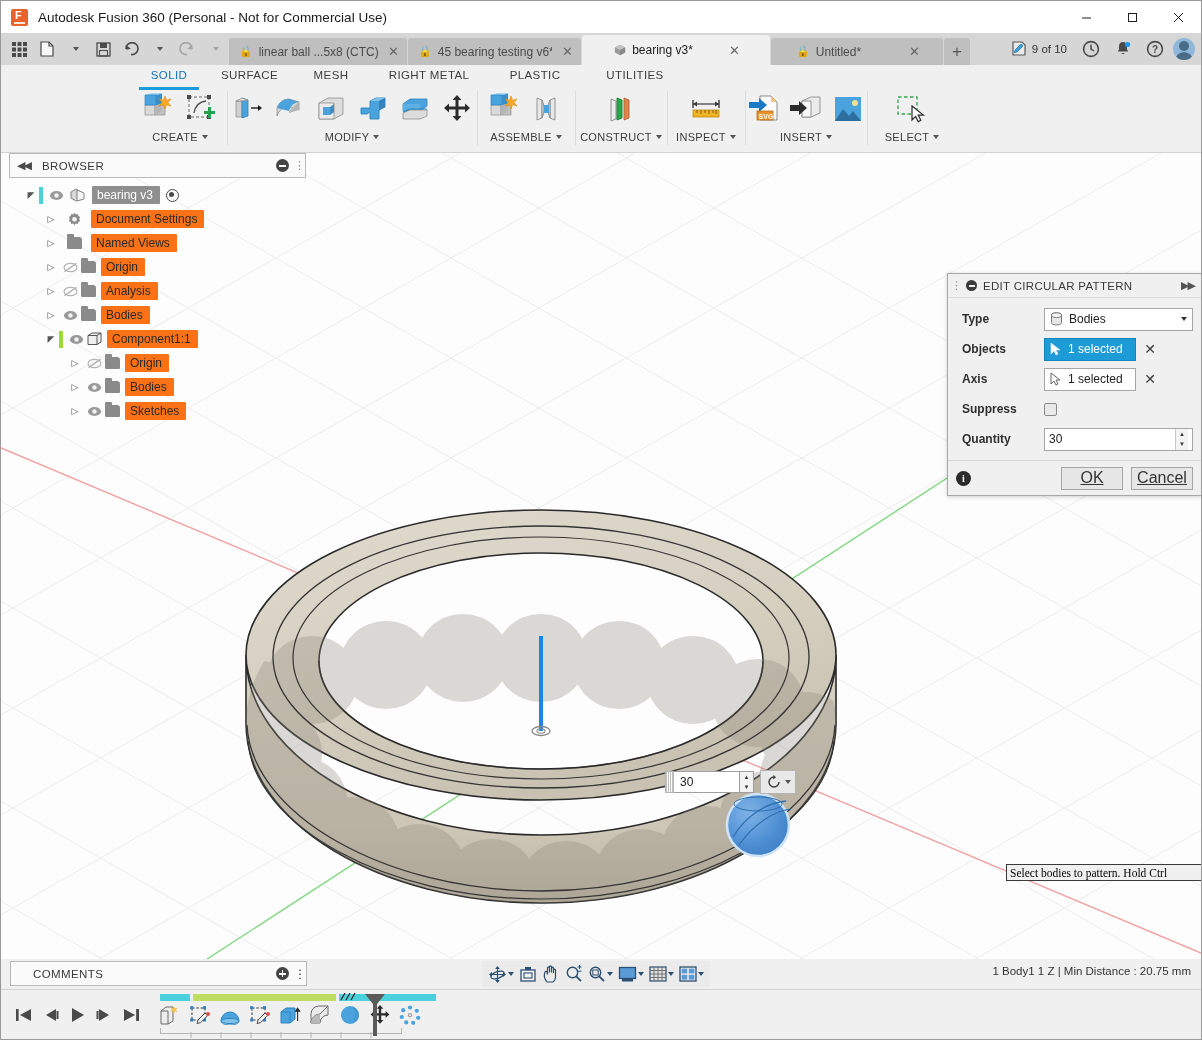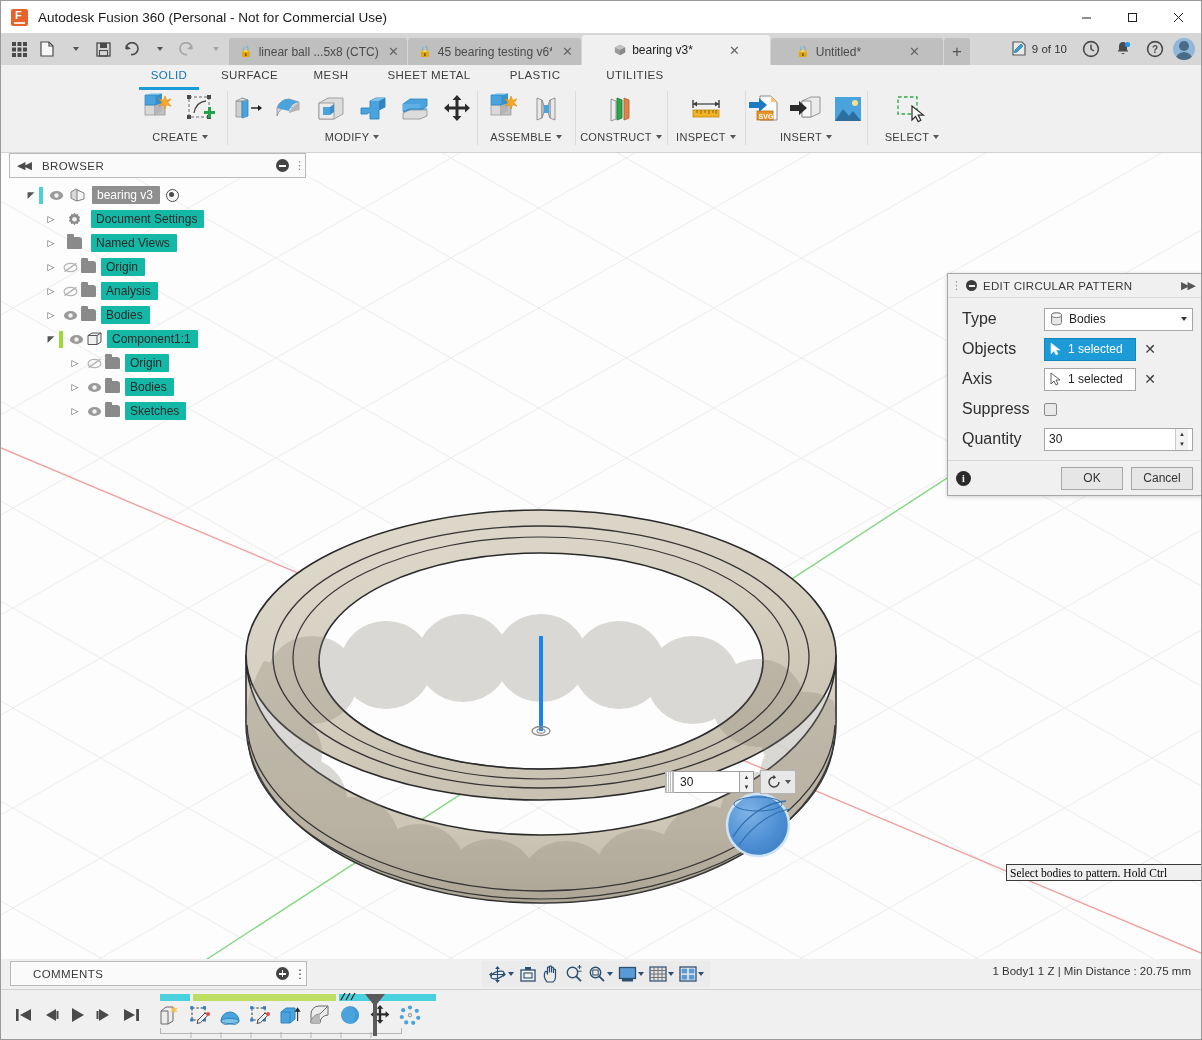--- a/index.html
+++ b/index.html
@@ -68,49 +68,49 @@
   .browser .bminus { margin-left:auto; margin-right:5px; width:13px;height:13px;border-radius:50%;background:#444; position:relative;}
   .browser .bminus::after{content:"";position:absolute;left:3px;top:6px;width:7px;height:1.5px;background:#fff;}
   .browser .grip { width:7px; margin-right:4px; color:#777; font-size:11px;}
   .tree { position:absolute; left:8px; top:182px; width:297px; }
   .trow { height:24px; display:flex; align-items:center; font-size:12px; color:#2b2b2b; }
   .arrow { width:16px; text-align:center; color:#555; font-size:9px;}
   .arrow.open { color:#555; }
   .eye { width:22px; display:flex; align-items:center; justify-content:center; }
   .folder { width:15px; height:12px; background:#8a8a8a; border-radius:1px 3px 1px 1px; position:relative; flex:none;}
   .folder::before{content:""; position:absolute; left:0; top:-3px; width:7px;height:3px;background:#8a8a8a; border-radius:1px 1px 0 0;}
-  .lbl { background:#14b8a6; padding:2px 7px 2px 5px; border-radius:1px; margin-left:5px;}
+  .lbl { background:#f97316; padding:2px 7px 2px 5px; border-radius:1px; margin-left:5px;}
   .lbl.sel { background:#8f8f8f; color:#fff; }
   .colorbar { width:4px; height:17px; background:#4dd0d8; margin-right:2px;}
   .colorbar.green { background:#9ed83a; }
 
   
   .dialog { position:absolute; left:946px; top:272px; width:255px; background:#f0f0f0; border:1px solid #a8a8a8; box-shadow:0 1px 4px rgba(0,0,0,.18);}
   .dlg-head { height:24px; display:flex; align-items:center; background:#f0f0f0; border-bottom:1px solid #dcdcdc;}
   .dlg-head .grip{ margin-left:3px; color:#888; font-size:11px;}
   .dlg-dot { width:11px;height:11px;border-radius:50%;background:#3b3b3b; margin-left:4px; position:relative;}
   .dlg-dot::after{content:"";position:absolute;left:2.5px;top:5px;width:6px;height:1.5px;background:#f0f0f0;}
   .dlg-title { margin-left:6px; font-size:11.5px; color:#3a3a3a; letter-spacing:.3px;}
   .dlg-expand { margin-left:auto; margin-right:7px; color:#555; font-size:11px; letter-spacing:-2px;}
   .dlg-body { padding:6px 8px 6px 0; background:#f0f0f0; border-bottom:1px solid #d8d8d8;}
   .frow { display:flex; align-items:center; height:30px; }
-  .flabel { width:96px; padding-left:14px; font-size:16px; color:#2f2f2f;}
+  .flabel { width:96px; padding-left:14px; font-size:12px; color:#2f2f2f;font-weight:bold;}
   .fctl { flex:1; display:flex; align-items:center; gap:7px;}
   .sel-box { flex:1; height:23px; background:#fff; border:1px solid #a6a6a6; display:flex; align-items:center; padding:0 5px; font-size:12px; color:#222; gap:6px;}
   .sel-box .caret { margin-left:auto; border-top-color:#333;}
   .pickbtn { width:92px; height:23px; border:1px solid #a6a6a6; background:#fff; display:flex; align-items:center; gap:6px; padding:0 5px; font-size:12px; color:#222;}
   .pickbtn.active { background:#1d9bd7; border-color:#1485bb; color:#fff;}
   .xbtn { font-size:14px; color:#3a3a3a; width:14px; text-align:center;}
   .chk { width:13px; height:13px; border:1px solid #8a8a8a; background:#e9e9e9; border-radius:2px;}
   .spin { flex:1; height:23px; background:#fff; border:1px solid #a6a6a6; display:flex; align-items:center; padding:0 4px; font-size:12px; color:#222;}
   .spinbtns { margin-left:auto; display:flex; flex-direction:column; width:13px; height:21px; border-left:1px solid #c9c9c9;}
   .spinbtns div { flex:1; display:flex; align-items:center; justify-content:center; font-size:6px; color:#333; background:#f3f3f3;}
   .dlg-foot { height:34px; display:flex; align-items:center; padding:0 8px; }
   .info-ico { width:15px;height:15px;border-radius:50%;background:#2b2b2b;color:#fff;font-size:10px;font-weight:bold;display:flex;align-items:center;justify-content:center; font-family:"Liberation Serif",serif;}
-  .dlg-btn { width:62px; height:23px; border:1px solid #a6a6a6; background:#e6e6e6; font-size:12px; color:#333; display:flex; align-items:center; justify-content:center;}
+  .dlg-btn { width:62px; height:23px; border:1px solid #a6a6a6; background:#e6e6e6; font-size:16px; color:#333; display:flex; align-items:center; justify-content:center;text-decoration:underline;}
 
   
   .minivalue { position:absolute; left:664px; top:617px; display:flex; align-items:center; }
   .mv-handle { width:9px; height:22px; background:repeating-linear-gradient(to right,#bfbfbf 0 1px,#fff 1px 2px); border:1px solid #b8b8b8;}
   .mv-input { width:66px; height:22px; background:#fff; border:1px solid #9f9f9f; border-left:none; font-size:12px; color:#222; display:flex; align-items:center; padding-left:6px;}
   .mv-spin { width:14px; height:22px; border:1px solid #9f9f9f; border-left:none; background:#f2f2f2; display:flex; flex-direction:column;}
   .mv-spin div{flex:1;display:flex;align-items:center;justify-content:center;font-size:6px;color:#333;}
   .mv-drop { width:36px; height:24px; background:#e8e8e8; border:1px solid #b5b5b5; margin-left:6px; display:flex; align-items:center; justify-content:center; gap:2px;}
 
   
@@ -278,21 +278,21 @@
       <div class="avatar"></div>
     </div>
   </div>
 
   <div class="ribbon">
 
     <div class="ribtabs">
       <div class="ribtab active" style="width:72px"><span>SOLID</span></div>
       <div class="ribtab" style="width:88px"><span>SURFACE</span></div>
       <div class="ribtab" style="width:76px"><span>MESH</span></div>
-      <div class="ribtab" style="width:120px"><span>SHEET METAL</span></div>
+      <div class="ribtab" style="width:120px"><span>RIGHT METAL</span></div>
       <div class="ribtab" style="width:92px"><span>PLASTIC</span></div>
       <div class="ribtab" style="width:108px"><span>UTILITIES</span></div>
     </div>
 
     <div class="panels">
 
       <div class="panel" style="width:94px">
         <div class="panel-icons">
           <div class="ico">
             <svg width="34" height="32" viewBox="0 0 34 32">

